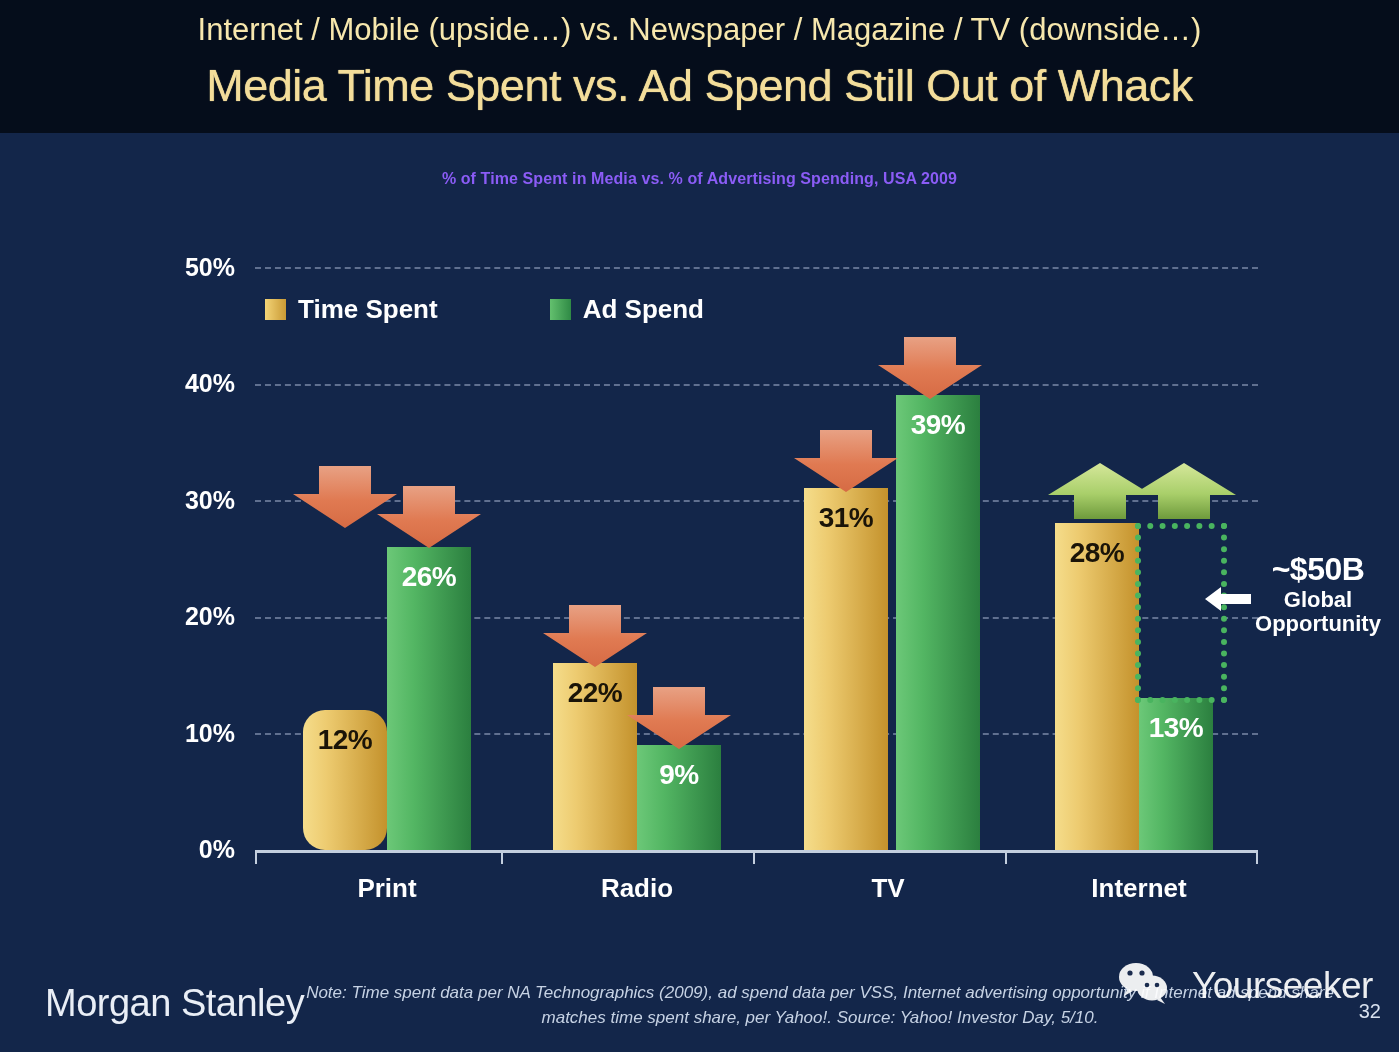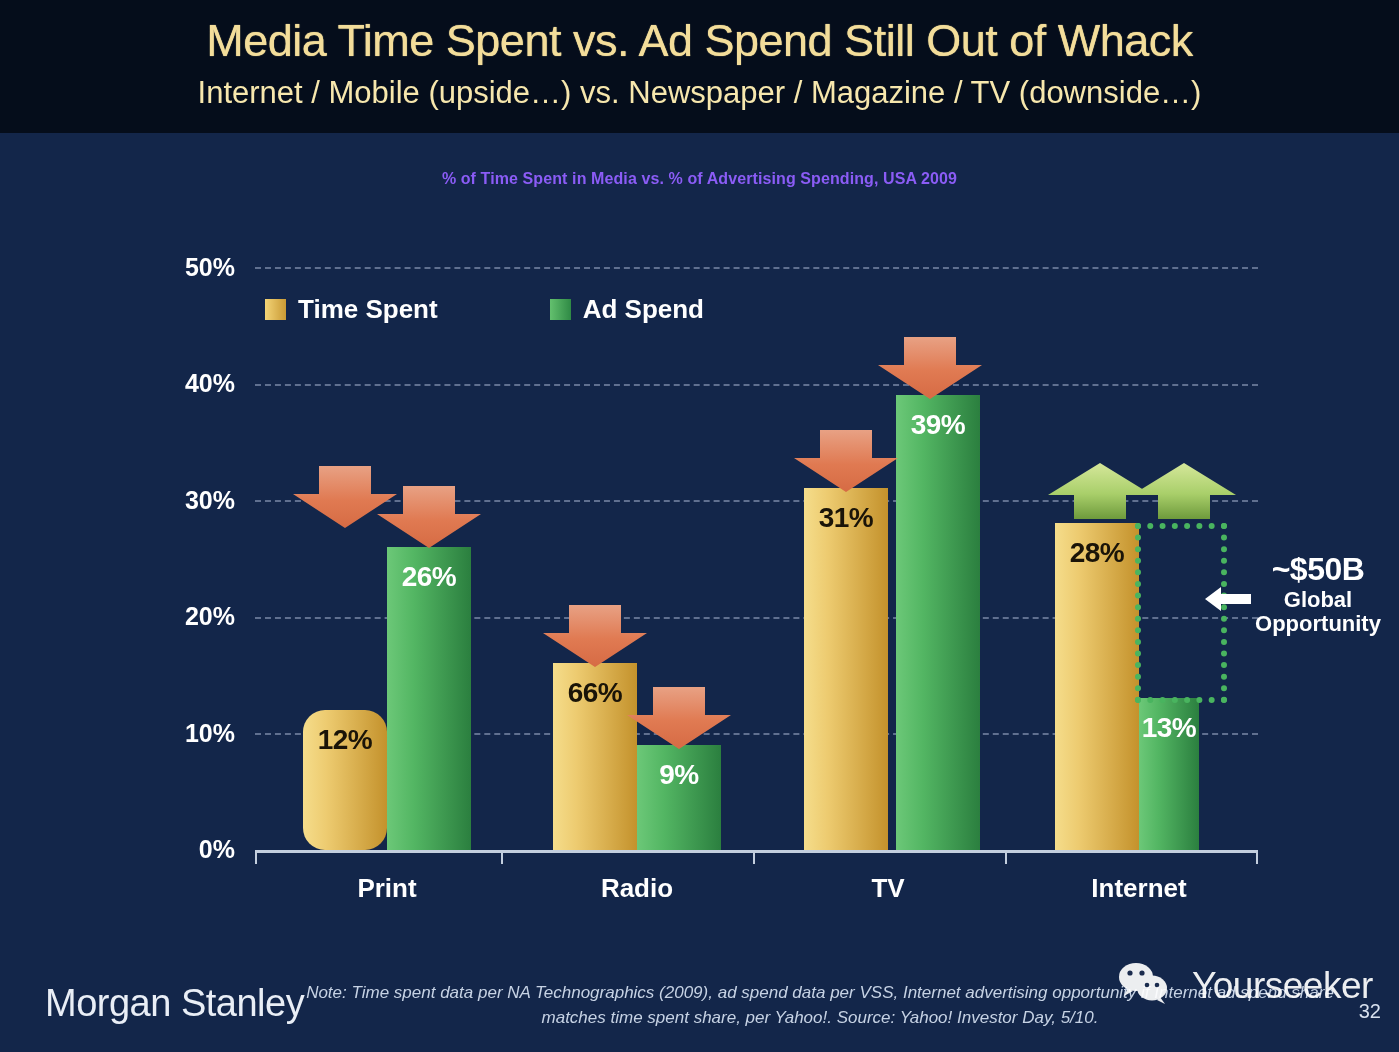--- a/index.html
+++ b/index.html
@@ -208,22 +208,22 @@
     font-weight: 400;
     letter-spacing: -0.5px;
   }
 </style>
 </head>
 <body>
 
 <div id="slide">
 
   <div id="header-band">
+    <div id="slide-subtitle">Internet / Mobile (upside…) vs. Newspaper / Magazine / TV (downside…)</div>
     <div id="slide-title">Media Time Spent vs. Ad Spend Still Out of Whack</div>
-    <div id="slide-subtitle">Internet / Mobile (upside…) vs. Newspaper / Magazine / TV (downside…)</div>
   </div>
 
   <div id="chart-heading">% of Time Spent in Media vs. % of Advertising Spending, USA 2009</div>
 
   <div class="ytick" style="left:145px; top:253px;">50%</div>
   <div class="ytick" style="left:145px; top:369px;">40%</div>
   <div class="ytick" style="left:145px; top:486px;">30%</div>
   <div class="ytick" style="left:145px; top:602px;">20%</div>
   <div class="ytick" style="left:145px; top:719px;">10%</div>
   <div class="ytick" style="left:145px; top:835px;">0%</div>
@@ -244,37 +244,37 @@
     <div class="tick-mark" style="left:1001px;"></div>
 
     <div class="bar bar-gold" style="left:48px; width:84px; height:140px;border-radius:22px;">
       <div class="bar-value val-dark">12%</div>
     </div>
     <div class="bar bar-green" style="left:132px; width:84px; height:303px;">
       <div class="bar-value val-light">26%</div>
     </div>
 
     <div class="bar bar-gold" style="left:298px; width:84px; height:187px;">
-      <div class="bar-value val-dark">66%</div>
+      <div class="bar-value val-dark">22%</div>
     </div>
     <div class="bar bar-green" style="left:382px; width:84px; height:105px;">
       <div class="bar-value val-light">9%</div>
     </div>
 
     <div class="bar bar-gold" style="left:549px; width:84px; height:362px;">
       <div class="bar-value val-dark">31%</div>
     </div>
     <div class="bar bar-green" style="left:633px; width:84px; height:455px;margin-left:8px;">
       <div class="bar-value val-light">39%</div>
     </div>
 
     <div class="bar bar-gold" style="left:800px; width:84px; height:327px;">
       <div class="bar-value val-dark">28%</div>
     </div>
-    <div class="bar bar-green" style="left:884px; width:60px; height:152px;margin-top:8px;">
+    <div class="bar bar-green" style="left:884px; width:74px; height:152px;margin-top:8px;">
       <div class="bar-value val-light">13%</div>
     </div>
 
     <div id="opportunity-box" style="left:880px; top:256px; width:92px; height:180px;"></div>
 
     <div class="arrow" style="left:38px; top:199px;">
       <svg width="104" height="62" viewBox="0 0 104 62">
         <defs>
             <linearGradient id="gDown1" x1="0" y1="0" x2="0" y2="1">
           <stop offset="0%" stop-color="#e8a184"></stop>

